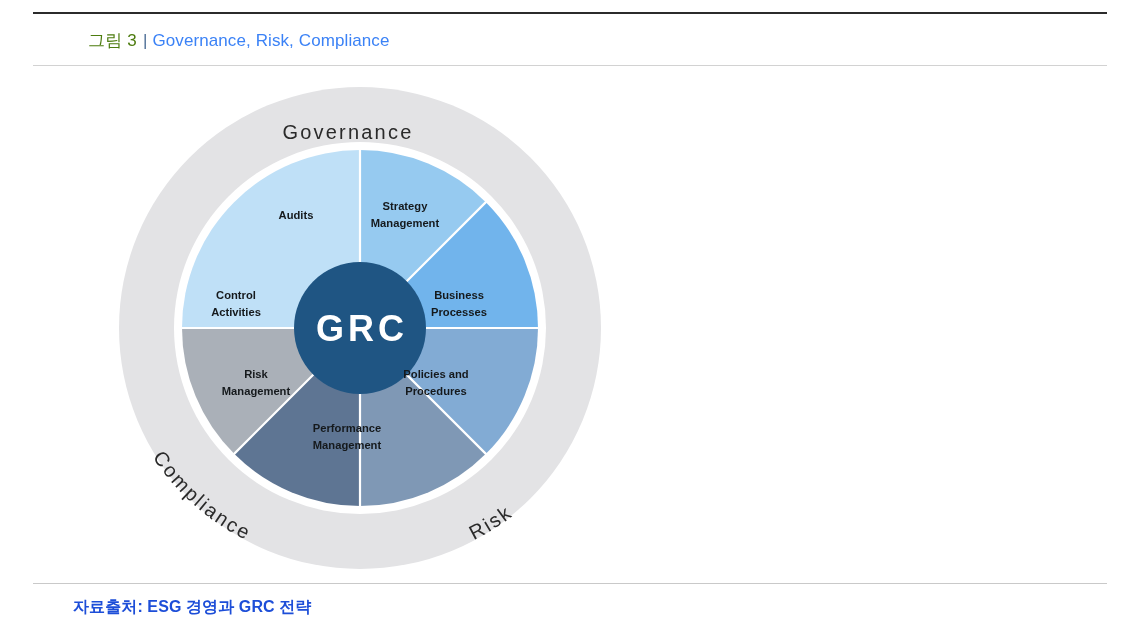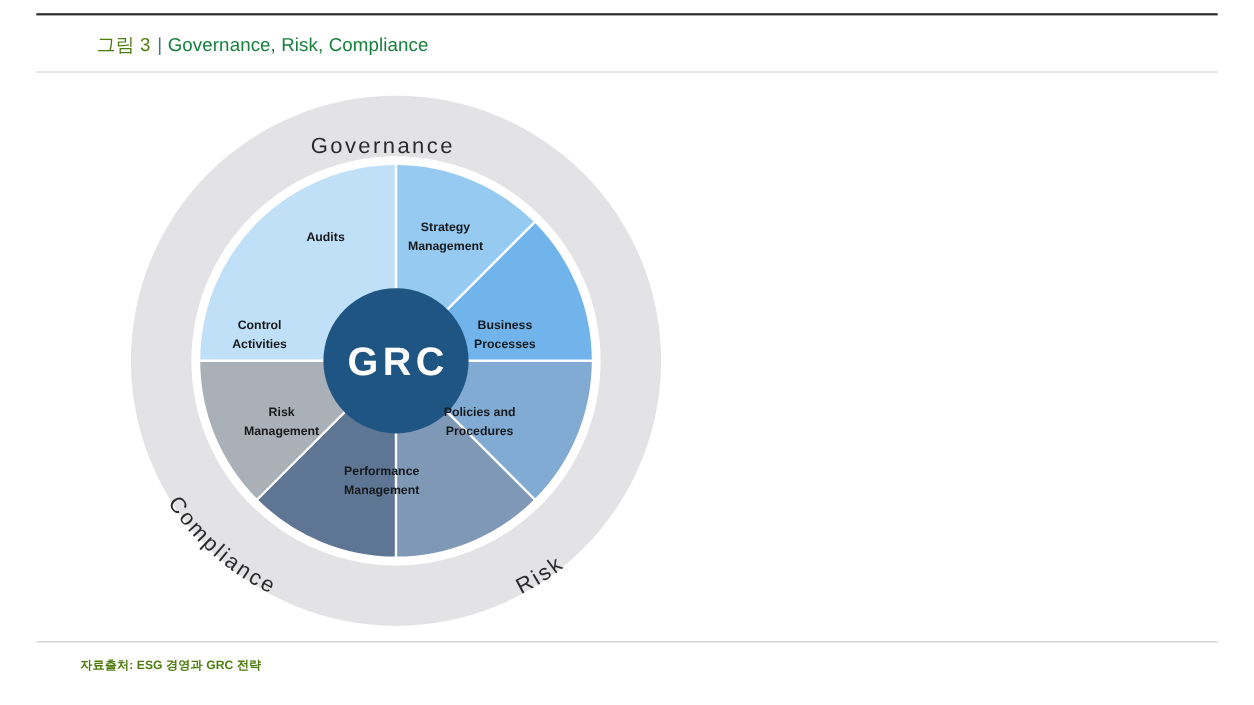--- a/index.html
+++ b/index.html
@@ -56,32 +56,32 @@
     color: #4d7c0f;
     letter-spacing: .2px;
   }
   .fig-sep {
     font-size: 17px;
     color: #4c6e96;
     margin: 0 5px 0 6px;
   }
   .title-main {
     font-size: 17px;
-    color: #15803d;
+    color: #3b82f6;
     letter-spacing: .1px;
   }
 
   
   .source {
     position: absolute;
     left: 73px;
     top: 597px;
-    font-size: 11px;
+    font-size: 16px;
     font-weight: bold;
-    color: #4d7c0f;
+    color: #1d4ed8;
     letter-spacing: .1px;
   }
 
   
   .diagram {
     position: absolute;
     left: 118px;
     top: 86px;
     width: 484px;
     height: 484px;

